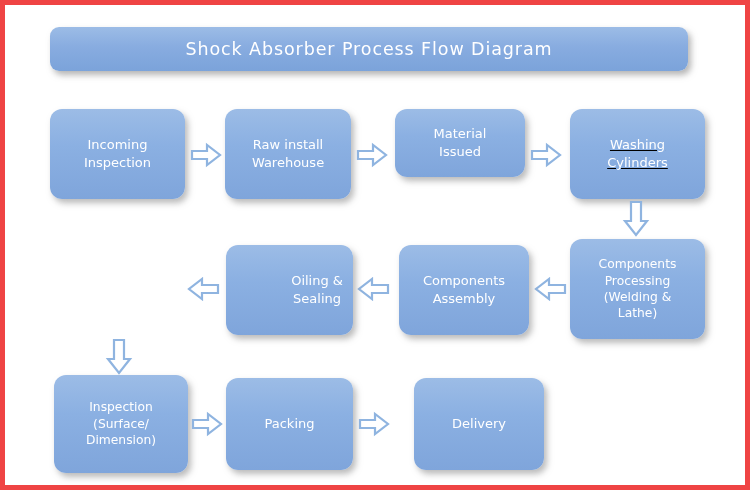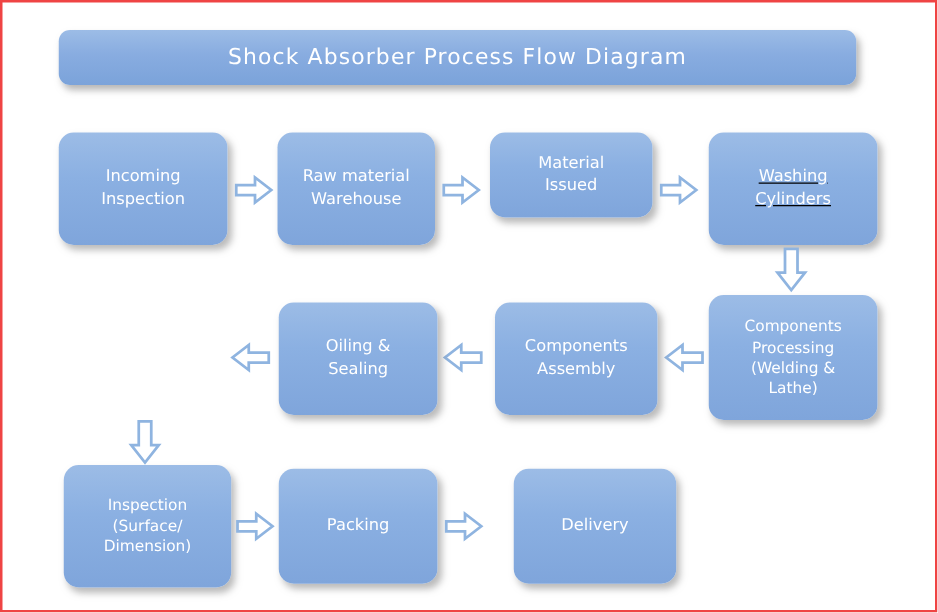--- a/index.html
+++ b/index.html
@@ -7,21 +7,21 @@
     margin: 0;
     padding: 0;
     background: #ffffff;
   }
   #canvas {
     position: relative;
     width: 750px;
     height: 490px;
     background: #ffffff;
     box-sizing: border-box;
-    border: 2px solid #ef4444;
+    border: 5px solid #ef4444;
     overflow: hidden;
     font-family: "DejaVu Sans", sans-serif;
   }
 
   
   .title-bar {
     position: absolute;
     left: 45px;
     top: 22px;
     width: 638px;
@@ -90,21 +90,21 @@
 Inspection</span>
   </div>
 
   <div class="arrow" style="left:186px; top:138px;">
     <svg width="30" height="24" viewBox="0 0 30 24" aria-hidden="true">
       <polygon class="ashape" points="1,8 16,8 16,2 29,12 16,22 16,16 1,16"></polygon>
     </svg>
   </div>
 
   <div class="node" style="left:220px; top:104px; width:126px; height:90px;">
-    <span class="node-label">Raw material
+    <span class="node-label">Raw install
 Warehouse</span>
   </div>
 
   <div class="arrow" style="left:352px; top:138px;">
     <svg width="30" height="24" viewBox="0 0 30 24" aria-hidden="true">
       <polygon class="ashape" points="1,8 16,8 16,2 29,12 16,22 16,16 1,16"></polygon>
     </svg>
   </div>
 
   <div class="node" style="left:390px; top:104px; width:130px; height:68px;justify-content:center;">
@@ -146,21 +146,21 @@
     <span class="node-label">Components
 Assembly</span>
   </div>
 
   <div class="arrow" style="left:352px; top:272px;">
     <svg width="32" height="24" viewBox="0 0 32 24" aria-hidden="true">
       <polygon class="ashape" points="31,8 15,8 15,2 2,12 15,22 15,16 31,16"></polygon>
     </svg>
   </div>
 
-  <div class="node" style="left:221px; top:240px; width:127px; height:90px;">
+  <div class="node" style="left:221px; top:240px; width:127px; height:90px;justify-content:flex-end;">
     <span class="node-label">Oiling &amp;
 Sealing</span>
   </div>
 
   <div class="arrow" style="left:182px; top:272px;">
     <svg width="32" height="24" viewBox="0 0 32 24" aria-hidden="true">
       <polygon class="ashape" points="31,8 15,8 15,2 2,12 15,22 15,16 31,16"></polygon>
     </svg>
   </div>
 

